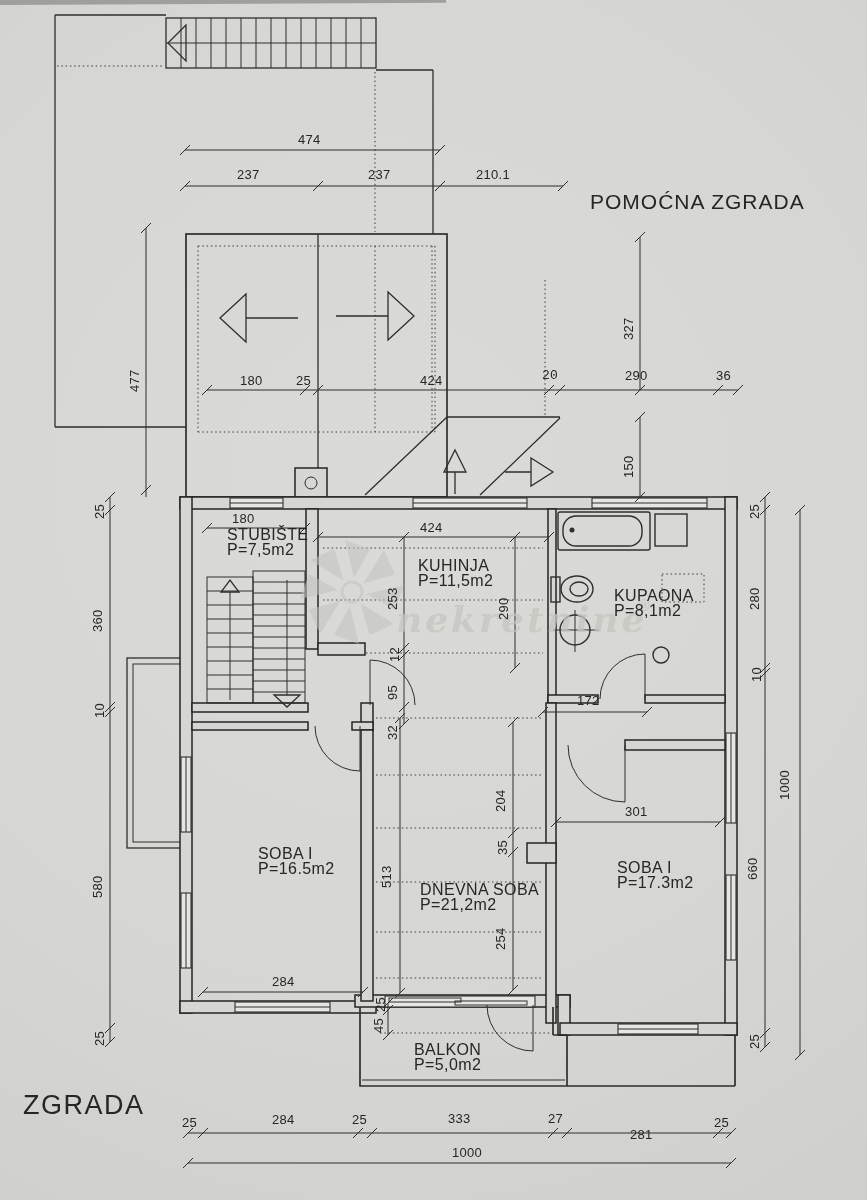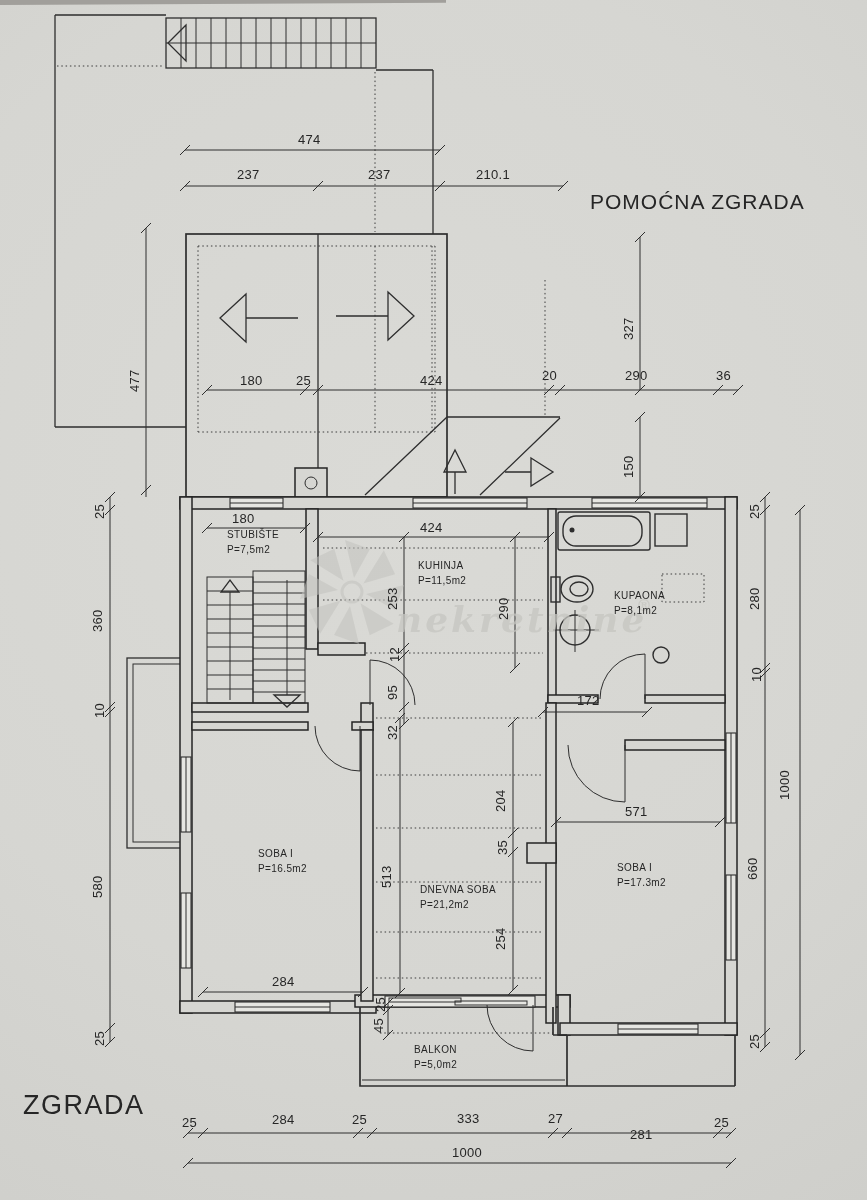--- a/index.html
+++ b/index.html
@@ -16,21 +16,21 @@
   .dot{fill:none;stroke:#3c3c3c;stroke-width:1px;stroke-dasharray:1.5,2.8;}
   .dim{fill:none;stroke:#2e2e2e;stroke-width:1px;}
   .wallr{fill:#d6d6d2;stroke:#242424;stroke-width:1.5px;}
   .winr{fill:#e6e6e2;stroke:#2e2e2e;stroke-width:1.1px;}
   .fix{fill:none;stroke:#2e2e2e;stroke-width:1.4px;}
   .dimlbl{
     position:absolute;font-size:13px;letter-spacing:0.3px;color:#262626;
     white-space:nowrap;line-height:13px;
   }
   .dimlbl.rot{transform:rotate(-90deg);transform-origin:0 0;}
-  .roomlbl{position:absolute;font-size:10px;line-height:15px;color:#262626;letter-spacing:0.4px;white-space:nowrap;}
+  .roomlbl{position:absolute;font-size:16px;line-height:15px;color:#262626;letter-spacing:0.4px;white-space:nowrap;}
   .bigtitle{position:absolute;font-size:21px;letter-spacing:1px;color:#262626;white-space:nowrap;}
   .hugetitle{position:absolute;font-size:27px;letter-spacing:1.5px;color:#262626;line-height:34px;white-space:nowrap;}
   .wm-text{position:absolute;font-family:"DejaVu Serif", serif;font-style:italic;font-weight:bold;
     color:#c6c6c1;opacity:0.75;white-space:nowrap;}
   #wm1{left:418px;top:560px;font-size:38px;letter-spacing:3px;}
   #wm2{left:396px;top:598px;font-size:36px;letter-spacing:3px;}
   #wm3{left:636px;top:596px;font-size:16px;}
   #scan-edge{position:absolute;left:0;top:0;width:446px;height:5px;background:#a19f9b;transform:rotate(-0.3deg);transform-origin:0 0;}
 </style>
 </head>
@@ -237,21 +237,21 @@
 
   <div class="dimlbl" style="left: 298px; top: 133px;">474</div>
       <div class="dimlbl" style="left: 237px; top: 168px;">237</div>
       <div class="dimlbl" style="left: 368px; top: 168px;">237</div>
       <div class="dimlbl" style="left: 476px; top: 168px;">210.1</div>
       <div class="dimlbl rot" style="left: 128px; top: 392px;">477</div>
       <div class="dimlbl rot" style="left: 622px; top: 340px;">327</div>
       <div class="dimlbl" style="left: 240px; top: 374px;">180</div>
       <div class="dimlbl" style="left: 296px; top: 374px;">25</div>
       <div class="dimlbl" style="left: 420px; top: 374px;">424</div>
-      <div class="dimlbl" style="left: 542px; top: 369px;">20</div>
+      <div class="dimlbl" style="left: 542px; top: 369px; font-family: Liberation Mono, monospace;">20</div>
       <div class="dimlbl" style="left: 625px; top: 369px;">290</div>
       <div class="dimlbl" style="left: 716px; top: 369px;">36</div>
       <div class="dimlbl rot" style="left: 622px; top: 478px;">150</div>
       <div class="dimlbl" style="left: 232px; top: 512px;">180</div>
       <div class="dimlbl" style="left: 420px; top: 521px;">424</div>
       <div class="dimlbl rot" style="left: 386px; top: 610px;">253</div>
       <div class="dimlbl rot" style="left: 497px; top: 620px;">290</div>
       <div class="dimlbl rot" style="left: 388px; top: 662px;">12</div>
       <div class="dimlbl rot" style="left: 386px; top: 700px;">95</div>
       <div class="dimlbl rot" style="left: 386px; top: 740px;">32</div>
@@ -264,27 +264,27 @@
       <div class="dimlbl rot" style="left: 778px; top: 800px;">1000</div>
       <div class="dimlbl rot" style="left: 93px; top: 519px;">25</div>
       <div class="dimlbl rot" style="left: 91px; top: 632px;">360</div>
       <div class="dimlbl rot" style="left: 93px; top: 718px;">10</div>
       <div class="dimlbl rot" style="left: 91px; top: 898px;">580</div>
       <div class="dimlbl rot" style="left: 93px; top: 1046px;">25</div>
       <div class="dimlbl rot" style="left: 494px; top: 812px;">204</div>
       <div class="dimlbl rot" style="left: 496px; top: 855px;">35</div>
       <div class="dimlbl rot" style="left: 494px; top: 950px;">254</div>
       <div class="dimlbl rot" style="left: 380px; top: 888px;">513</div>
-      <div class="dimlbl" style="left: 625px; top: 805px;">571</div>
+      <div class="dimlbl" style="left: 625px; top: 805px;">301</div>
       <div class="dimlbl" style="left: 272px; top: 975px;">284</div>
       <div class="dimlbl rot" style="left: 374px; top: 1012px;">25</div>
       <div class="dimlbl rot" style="left: 372px; top: 1033px;">45</div>
       <div class="dimlbl" style="left: 182px; top: 1116px;">25</div>
       <div class="dimlbl" style="left: 272px; top: 1113px;">284</div>
       <div class="dimlbl" style="left: 352px; top: 1113px;">25</div>
-      <div class="dimlbl" style="left: 448px; top: 1112px; margin-left: 9px;">333</div>
+      <div class="dimlbl" style="left: 448px; top: 1112px;">333</div>
       <div class="dimlbl" style="left: 548px; top: 1112px;">27</div>
       <div class="dimlbl" style="left: 630px; top: 1128px;">281</div>
       <div class="dimlbl" style="left: 714px; top: 1116px;">25</div>
       <div class="dimlbl" style="left: 452px; top: 1146px;">1000</div>
     </div>
 
 </div>
 
 </body></html>

